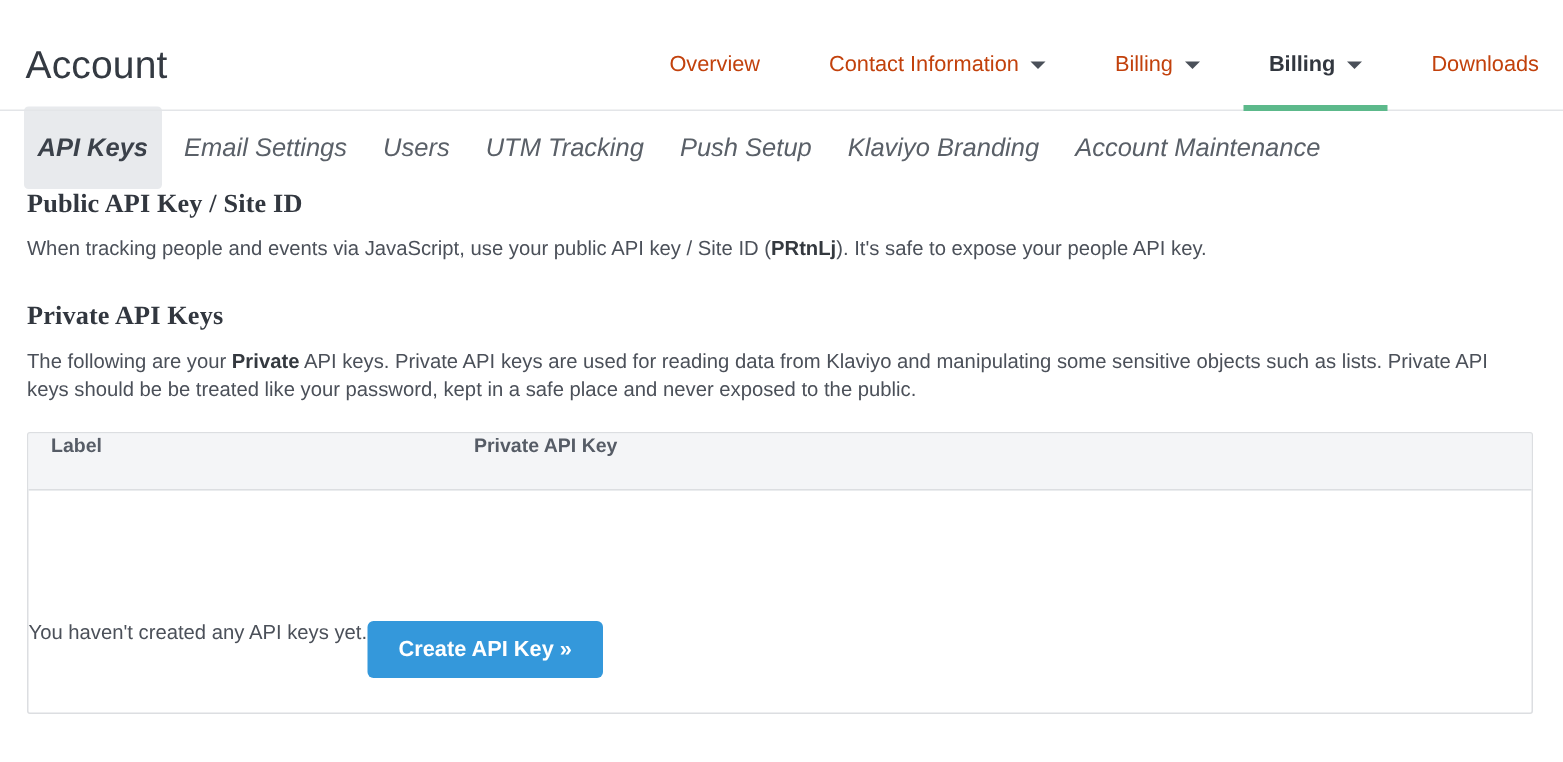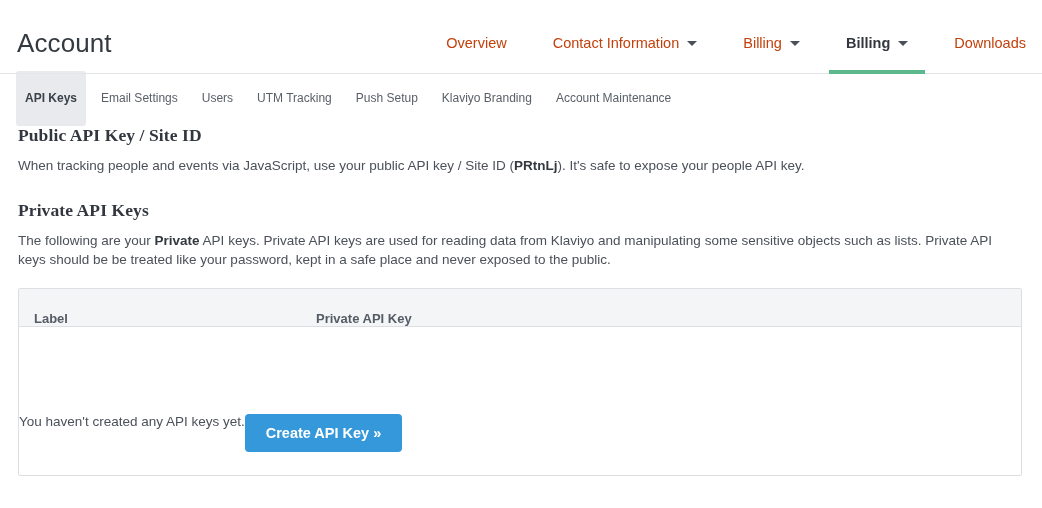--- a/index.html
+++ b/index.html
@@ -78,28 +78,29 @@
   }
 
   
   .subnav {
     display: flex;
     align-items: center;
     padding: 21px 0 0 16px;
     height: 28px;
   }
   .subnav-item {
-    font-size: 12px;
+    font-size: 17px;
     color: #5a6068;
     padding: 20px 9px;
     margin-right: 6px;
     border-radius: 3px;
     cursor: pointer;
     white-space: nowrap;
     line-height: 15px;
+    font-style: italic;
   }
   .subnav-item.active {
     background: #e8eaed;
     color: #3b414a;
     font-weight: bold;
   }
 
   
   .content {
     padding: 0 18px 0 18px;
@@ -129,21 +130,21 @@
     margin-top: 19px;
     width: 1004px;
     border: 1px solid #dcdee1;
     border-radius: 2px;
     background: #fff;
   }
   .table-head {
     background: #f4f5f7;
     border-bottom: 1px solid #dcdee1;
     display: flex;
-    align-items: flex-end;
+    align-items: flex-start;
     height: 38px;
     padding: 0 15px;
   }
   .th {
     font-size: 13px;
     font-weight: bold;
     color: #565c66;
   }
   .th-label { width: 282px; }
   .table-body {

